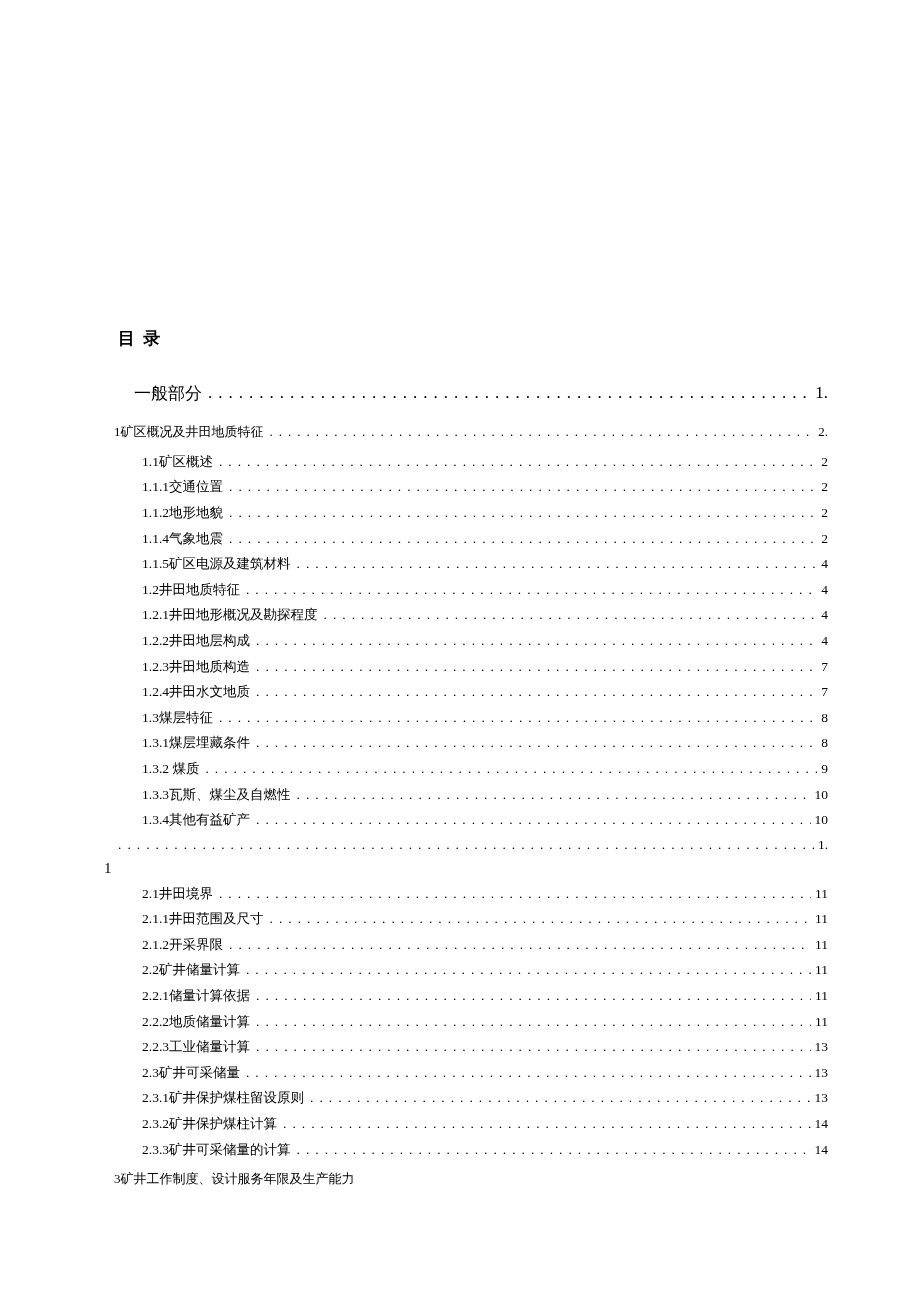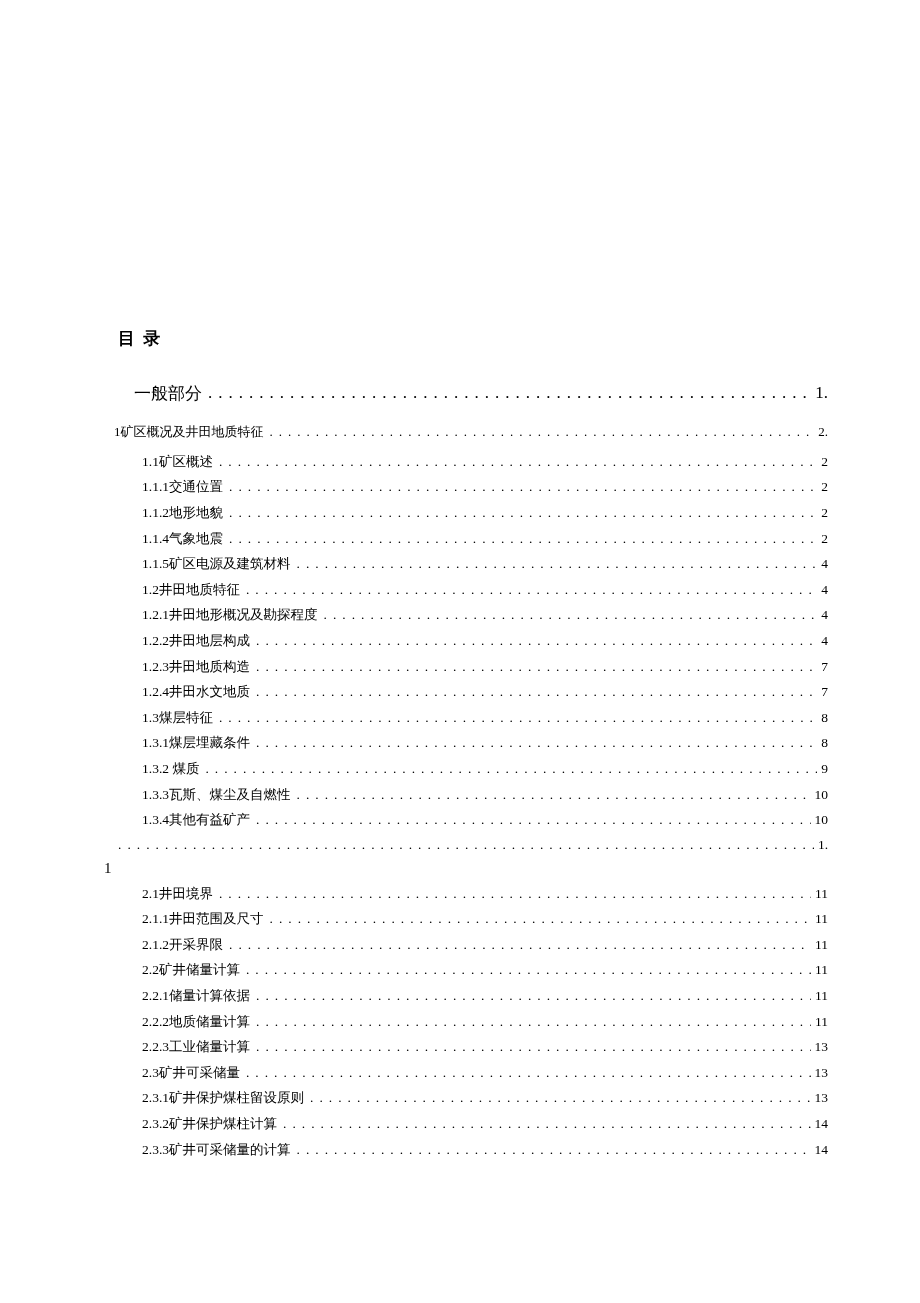--- a/index.html
+++ b/index.html
@@ -218,14 +218,17 @@
       <div class="toc-row section">
         <span class="toc-label">2.3.2矿井保护煤柱计算</span>
         <span class="toc-leader">....................................................................................................................................................................................................................................................................</span>
         <span class="toc-page">14</span>
       </div>
       <div class="toc-row section">
         <span class="toc-label">2.3.3矿井可采储量的计算</span>
         <span class="toc-leader">....................................................................................................................................................................................................................................................................</span>
         <span class="toc-page">14</span>
       </div>
+      <div class="toc-row chapter">
+        <span class="toc-label">3矿井工作制度、设计服务年限及生产能力</span>
+      </div>
     </div>
 </div>
 
 </body></html>

